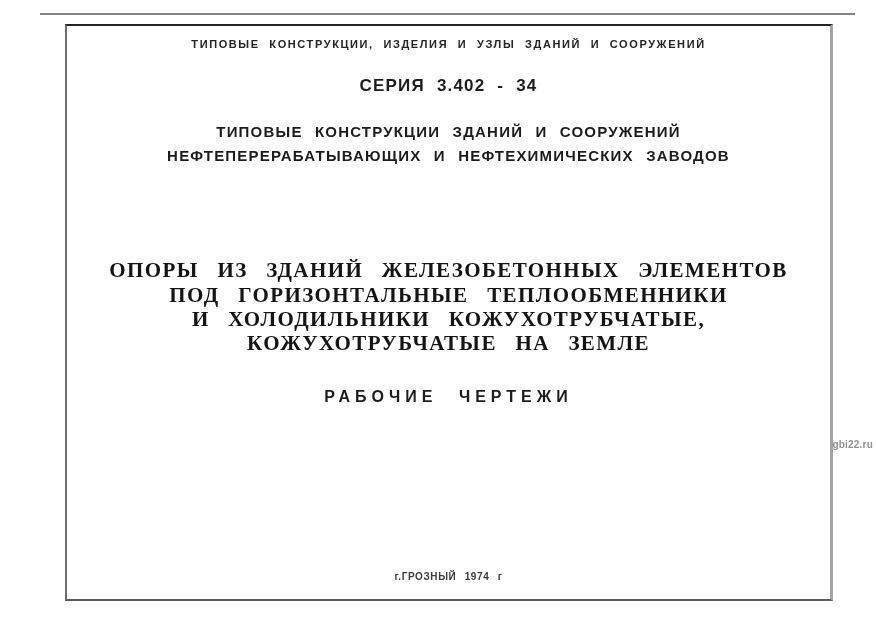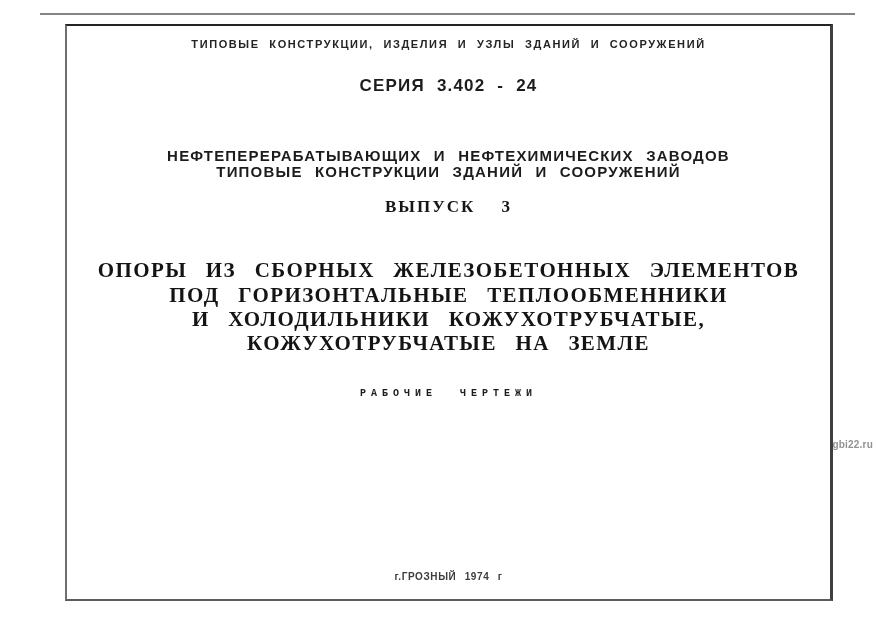--- a/index.html
+++ b/index.html
@@ -22,21 +22,21 @@
   
   .scan-edge{
     position:absolute;left:40px;top:13px;width:815px;height:2px;
     background:#848484;
   }
   
   .frame{
     position:absolute;left:65px;top:24px;width:768px;height:577px;
     border-top:2px solid var(--frame-dark);
     border-left:2px solid var(--frame-gray);
-    border-right:3px solid #404040;
+    border-right:3px solid #a3a3a3;
     border-bottom:2px solid #5c5c5c;
     box-sizing:border-box;
   }
   .line{
     position:absolute;left:0;width:100%;
     text-align:center;
     white-space:nowrap;
     font-weight:bold;
   }
   .hdr{
@@ -52,21 +52,20 @@
     letter-spacing:1.2px;
     word-spacing:6px;
     color:#1c1c1c;
   }
   .sub1{
     top:97px;
     font-size:15px;
     letter-spacing:1.2px;
     word-spacing:7px;
     color:#1c1c1c;
-    margin-top:40px;
   }
   .sub2{
     top:121px;
     font-size:15px;
     letter-spacing:1.2px;
     word-spacing:7px;
     color:#1c1c1c;
   }
   .issue{
     top:171px;
@@ -82,22 +81,22 @@
     letter-spacing:1.4px;
     word-spacing:12px;
     color:var(--title-ink);
   }
   .t1{top:232px;}
   .t2{top:257px;}
   .t3{top:281px;}
   .t4{top:305px;}
   .doctype{
     top:362px;
-    font-family:Liberation Mono, monospace;
-    font-size:10px;
+    font-family:Liberation Sans, sans-serif;
+    font-size:16px;
     letter-spacing:5px;
     word-spacing:12px;
     color:#1d1d1d;
   }
   .footer{
     top:545px;
     font-size:10px;
     letter-spacing:0.6px;
     word-spacing:5px;
     color:#3d3d3d;
@@ -111,25 +110,24 @@
     letter-spacing:0.2px;
   }
 </style>
 </head>
 <body>
 
 <div class="scan-edge"></div>
 
 <div class="frame">
   <div class="line hdr">ТИПОВЫЕ КОНСТРУКЦИИ, ИЗДЕЛИЯ И УЗЛЫ ЗДАНИЙ И СООРУЖЕНИЙ</div>
-  <div class="line series">СЕРИЯ 3.402 - 24</div>
+  <div class="line series">СЕРИЯ 3.402 - 34</div>
   <div class="line sub1">ТИПОВЫЕ КОНСТРУКЦИИ ЗДАНИЙ И СООРУЖЕНИЙ</div>
   <div class="line sub2">НЕФТЕПЕРЕРАБАТЫВАЮЩИХ И НЕФТЕХИМИЧЕСКИХ ЗАВОДОВ</div>
-  <div class="line issue">ВЫПУСК 3</div>
-  <div class="line title t1">ОПОРЫ ИЗ СБОРНЫХ ЖЕЛЕЗОБЕТОННЫХ ЭЛЕМЕНТОВ</div>
+  <div class="line title t1">ОПОРЫ ИЗ ЗДАНИЙ ЖЕЛЕЗОБЕТОННЫХ ЭЛЕМЕНТОВ</div>
   <div class="line title t2">ПОД ГОРИЗОНТАЛЬНЫЕ ТЕПЛООБМЕННИКИ</div>
   <div class="line title t3">И ХОЛОДИЛЬНИКИ КОЖУХОТРУБЧАТЫЕ,</div>
   <div class="line title t4">КОЖУХОТРУБЧАТЫЕ НА ЗЕМЛЕ</div>
   <div class="line doctype">РАБОЧИЕ ЧЕРТЕЖИ</div>
   <div class="line footer">г.ГРОЗНЫЙ 1974 г</div>
 </div>
 
 <div class="watermark">gbi22.ru</div>
 
 </body></html>

